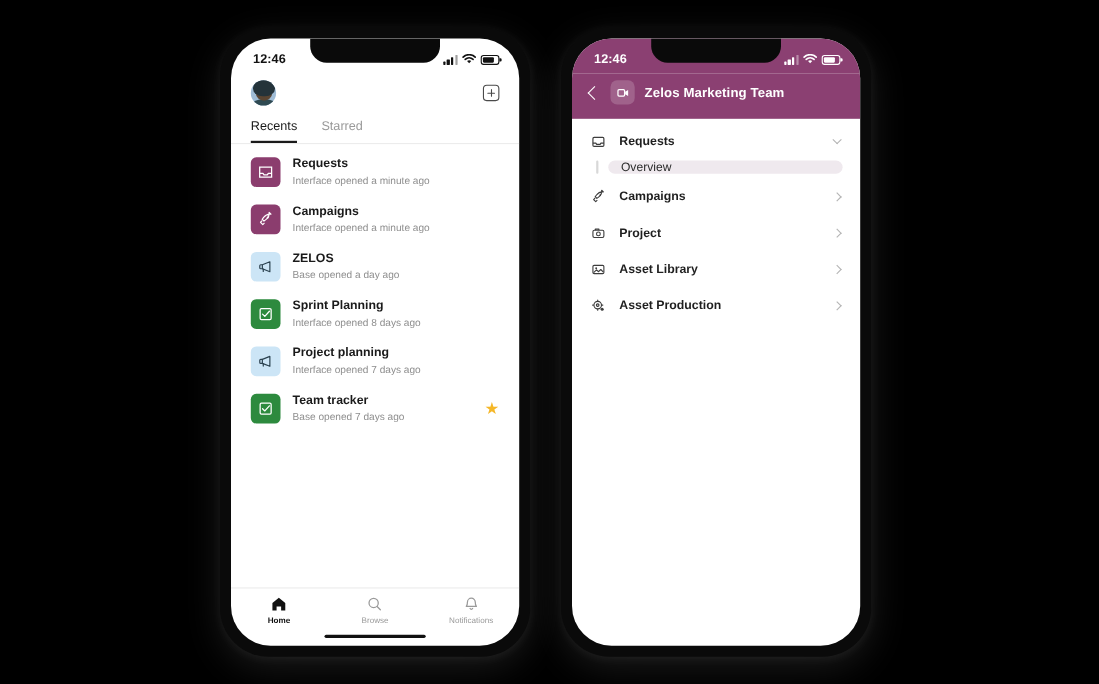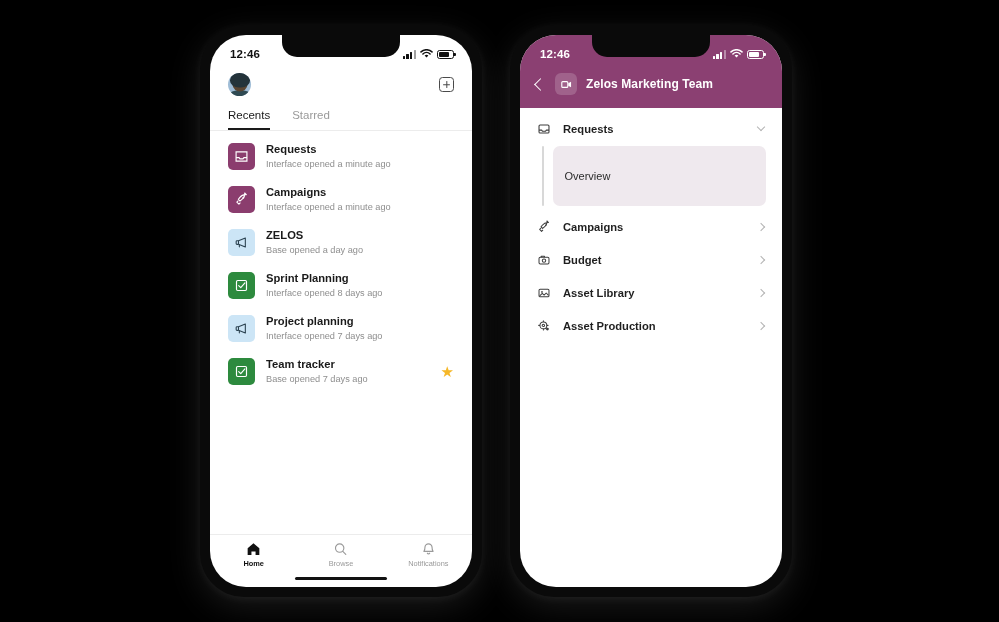--- a/index.html
+++ b/index.html
@@ -147,21 +147,21 @@
   }
   .m-ico { width:15px; height:15px; flex:none; display:flex; align-items:center; justify-content:center; color:#3d3d3d; }
   .m-lbl { flex:1; font-size:11.2px; font-weight:bold; color:#1f1f1f; }
   .m-chev { width:6px; height:6px; border-right:1.4px solid #b4b4b4; border-top:1.4px solid #b4b4b4;
     transform:rotate(45deg); flex:none; margin-right:2px; }
   .m-chev.down { transform:rotate(135deg); margin-top:-3px; }
   .sub-wrap { padding:1px 16px 4px 22px; display:flex; }
   .sub-rail { width:1.5px; background:#d8d8d8; flex:none; border-radius:1px; }
   .sub-item {
     flex:1; margin-left:9px; background:#EFE9EE; border-radius:7px;
-    padding:24px 12px; font-size:11px; color:#2b2b2b; cursor:pointer;
+    padding:0 12px; font-size:11px; color:#2b2b2b; cursor:pointer;
   }
 </style>
 </head>
 <body>
 
 <div class="stage">
 
   <div class="phone left">
     <div class="screen">
       <div class="notch"></div>
@@ -381,21 +381,21 @@
         </div>
 
         <div class="m-row">
           <span class="m-ico">
             <svg width="14" height="14" viewBox="0 0 18 18">
                 <rect x="2.6" y="5.6" width="12.8" height="8.4" rx="1.6" fill="none" stroke="currentColor" stroke-width="1.3"></rect>
                 <circle cx="9" cy="9.8" r="2.2" fill="none" stroke="currentColor" stroke-width="1.3"></circle>
                 <path d="M5.4 5.6V4.2h4.2v1.4" fill="none" stroke="currentColor" stroke-width="1.3" stroke-linejoin="round"></path>
               </svg>
           </span>
-          <span class="m-lbl">Budget</span>
+          <span class="m-lbl">Project</span>
           <span class="m-chev"></span>
         </div>
 
 
         <div class="m-row">
           <span class="m-ico">
             <svg width="14" height="14" viewBox="0 0 18 18">
                 <rect x="2.6" y="4.2" width="12.8" height="9.6" rx="1.4" fill="none" stroke="currentColor" stroke-width="1.3"></rect>
                 <circle cx="6.4" cy="7.6" r="1.1" fill="currentColor"></circle>
                 <path d="M3.4 12.6l3.4-3.2 2.4 2.2 2.6-2.6 3 3" fill="none" stroke="currentColor" stroke-width="1.3" stroke-linejoin="round"></path>

